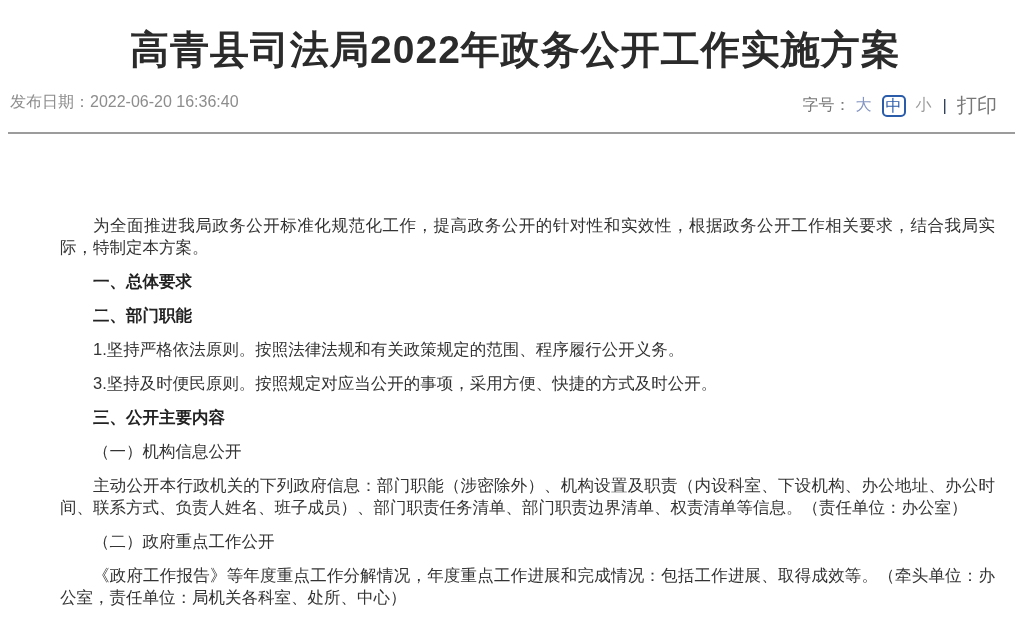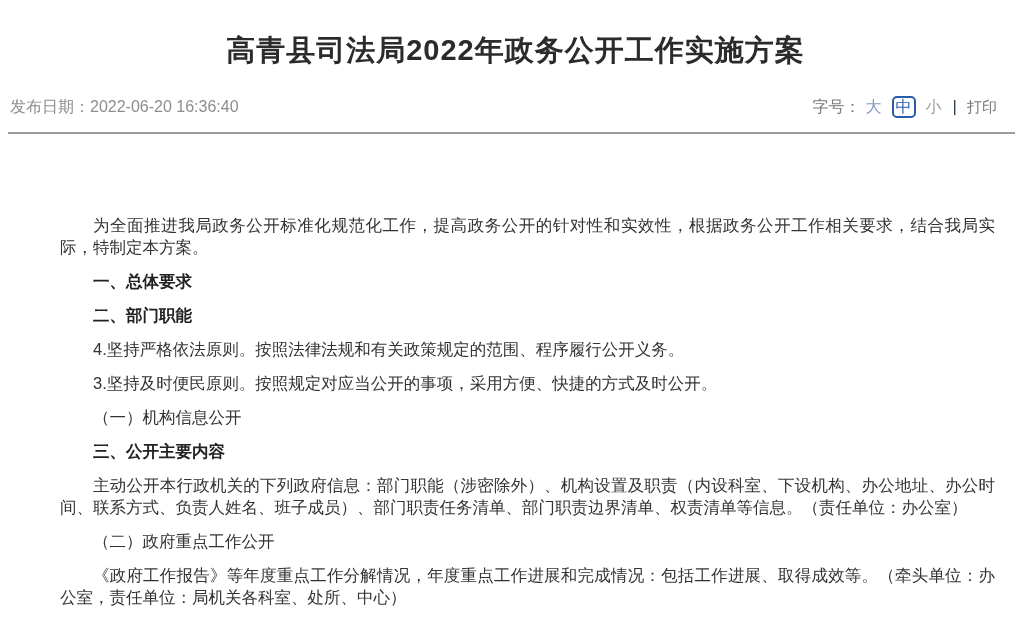--- a/index.html
+++ b/index.html
@@ -9,32 +9,32 @@
     overflow: hidden;
     background: #ffffff;
     font-family: "Liberation Sans", "DejaVu Sans", sans-serif;
   }
   .page { padding-top: 30px; }
 
   
   .article-title {
     margin: 0;
     text-align: center;
-    font-size: 29px;
+    font-size: 39px;
     line-height: 40px;
     font-weight: bold;
     color: #2b2b2b;
     letter-spacing: 1px;
   }
   .meta-row {
     margin: 22px 34px 0 10px;
     height: 26px;
     display: flex;
     justify-content: space-between;
-    align-items: flex-end;
+    align-items: flex-start;
     font-size: 16px;
   }
   .publish-date { color: #8d8d8d; }
   .tools {
     display: flex;
     align-items: center;
     color: #777777;
     margin-left: 28px;
   }
   .fs-label { color: #777777; }
@@ -51,21 +51,21 @@
   .fs-small { color: #9b9b9b; }
   .tools-sep {
     color: #2f4057;
     margin: 0 10px 0 6px;
     font-size: 17px;
   }
   .print-btn {
     color: #777777;
     cursor: pointer;
     text-decoration: none;
-    font-size: 15px;
+    font-size: 20px;
   }
   .header-divider {
     border: 0;
     border-top: 2px solid #9c9c9c;
     margin: 14px 16px 0 8px;
   }
 
   
   .content {
     margin: 80px 24px 0 48px;
@@ -109,28 +109,28 @@
 
   <div class="content">
 
       <p class="para body">为全面推进我局政务公开标准化规范化工作，提高政务公开的针对性和实效性，根据政务公开工作相关要求，结合我局实际，特制定本方案。</p>
 
       <p class="para heading">一、总体要求</p>
 
 
       <p class="para heading">二、部门职能</p>
 
-      <p class="para body">4.坚持严格依法原则。按照法律法规和有关政策规定的范围、程序履行公开义务。</p>
+      <p class="para body">1.坚持严格依法原则。按照法律法规和有关政策规定的范围、程序履行公开义务。</p>
 
 
       <p class="para body">3.坚持及时便民原则。按照规定对应当公开的事项，采用方便、快捷的方式及时公开。</p>
 
+      <p class="para heading">三、公开主要内容</p>
+
       <p class="para body">（一）机构信息公开</p>
-
-      <p class="para heading">三、公开主要内容</p>
 
       <p class="para body">主动公开本行政机关的下列政府信息：部门职能（涉密除外）、机构设置及职责（内设科室、下设机构、办公地址、办公时间、联系方式、负责人姓名、班子成员）、部门职责任务清单、部门职责边界清单、权责清单等信息。（责任单位：办公室）</p>
 
       <p class="para body">（二）政府重点工作公开</p>
 
       <p class="para body">《政府工作报告》等年度重点工作分解情况，年度重点工作进展和完成情况：包括工作进展、取得成效等。（牵头单位：办公室，责任单位：局机关各科室、处所、中心）</p>
     </div>
 
 </div>
 

